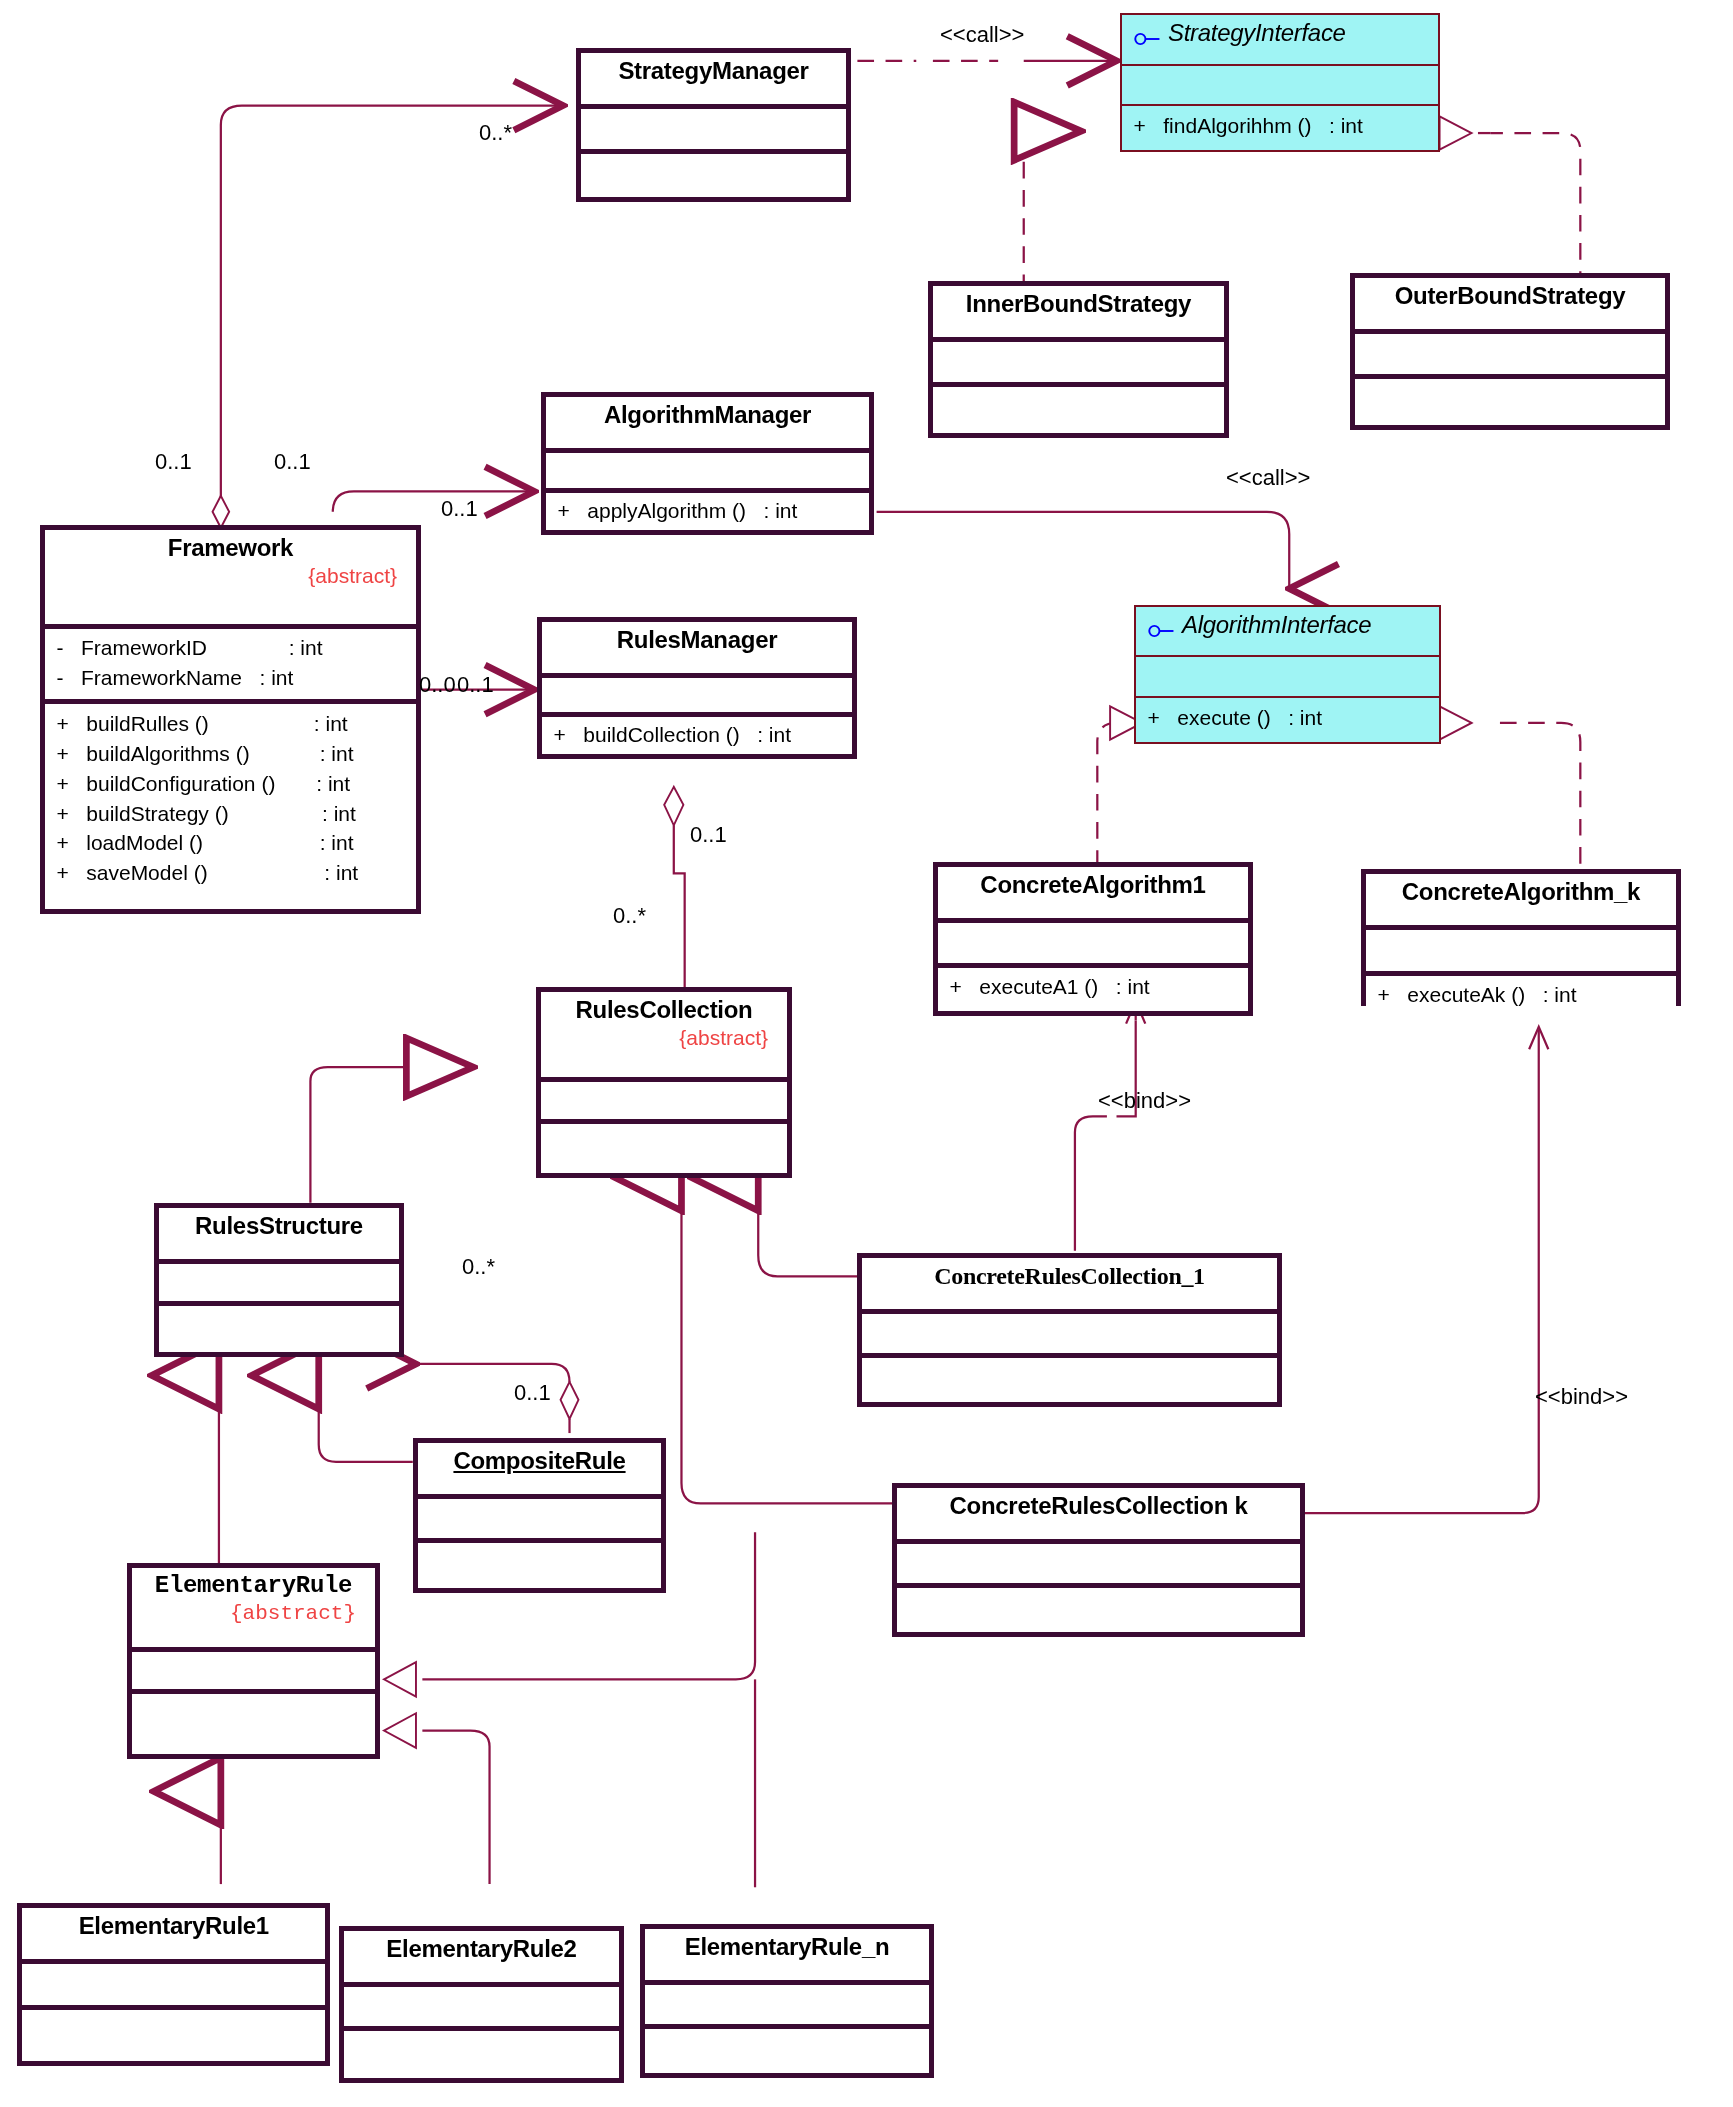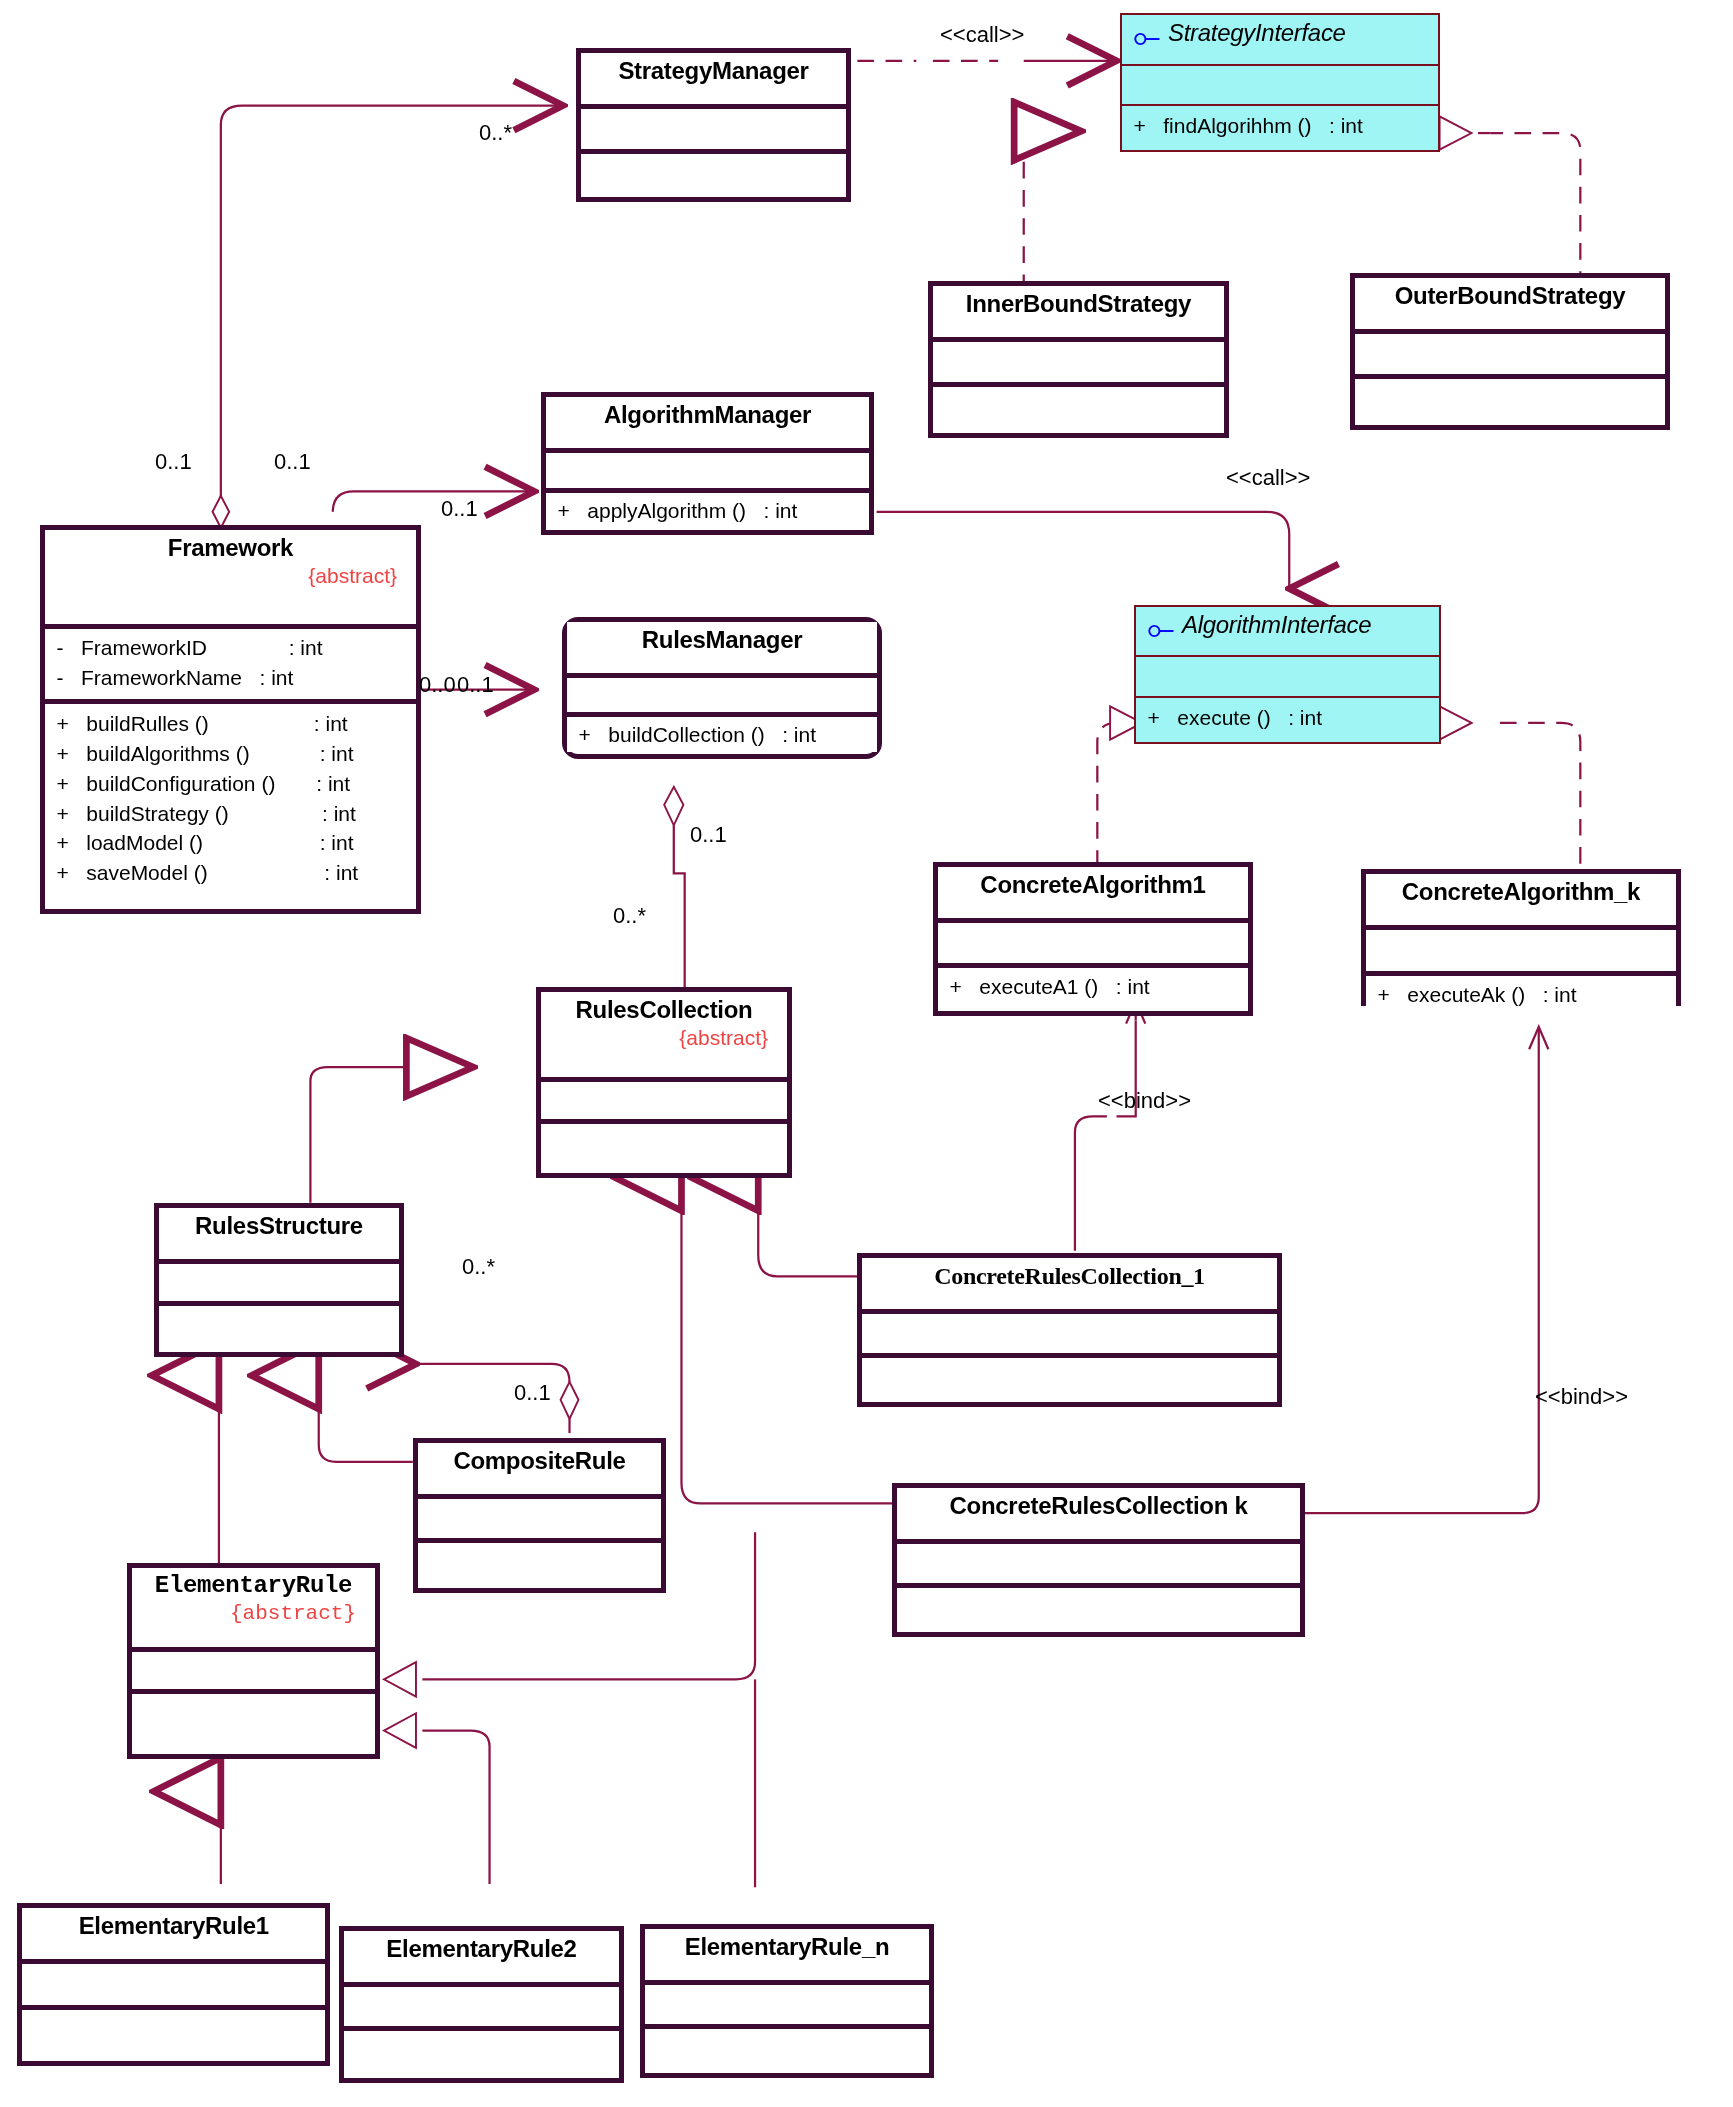--- a/index.html
+++ b/index.html
@@ -170,21 +170,21 @@
   <div class="sec" style="height:203px;padding-top:5.1px;">
     <div class="mem">+   buildRulles ()                  : int</div>
     <div class="mem">+   buildAlgorithms ()            : int</div>
     <div class="mem">+   buildConfiguration ()       : int</div>
     <div class="mem">+   buildStrategy ()                : int</div>
     <div class="mem">+   loadModel ()                    : int</div>
     <div class="mem">+   saveModel ()                    : int</div>
   </div>
 </div>
 
-<div class="cls" style="left:562px;top:617px;width:320px;height:142px;border-radius:16px;">
+<div class="cls" style="left:537px;top:617px;width:320px;height:142px;">
   <div class="sec" style="height:56px;">
     <div class="name">RulesManager</div>
   </div>
   <div class="sec" style="height:39px;"></div>
   <div class="sec" style="height:35px;">
     <div class="mem" style="padding-top:2.6px;">+   buildCollection ()   : int</div>
   </div>
 </div>
 
 <div class="cls iface" style="left:1134px;top:605px;width:307px;height:139px;">
@@ -239,21 +239,21 @@
 </div>
 
 <div class="cls" style="left:857px;top:1253px;width:425px;height:154px;">
   <div class="sec" style="height:56px;font-family:Liberation Serif, serif;">
     <div class="name">ConcreteRulesCollection_1</div>
   </div>
   <div class="sec" style="height:44px;"></div>
   <div class="sec" style="height:42px;"></div>
 </div>
 
-<div class="cls" style="left:413px;top:1438px;width:253px;height:155px;">
+<div class="cls" style="left:413px;top:1438px;width:253px;height:155px;text-decoration:underline;">
   <div class="sec" style="height:56px;">
     <div class="name">CompositeRule</div>
   </div>
   <div class="sec" style="height:44px;"></div>
   <div class="sec" style="height:44px;"></div>
 </div>
 
 <div class="cls" style="left:892px;top:1483px;width:413px;height:154px;">
   <div class="sec" style="height:56px;">
     <div class="name">ConcreteRulesCollection k</div>

